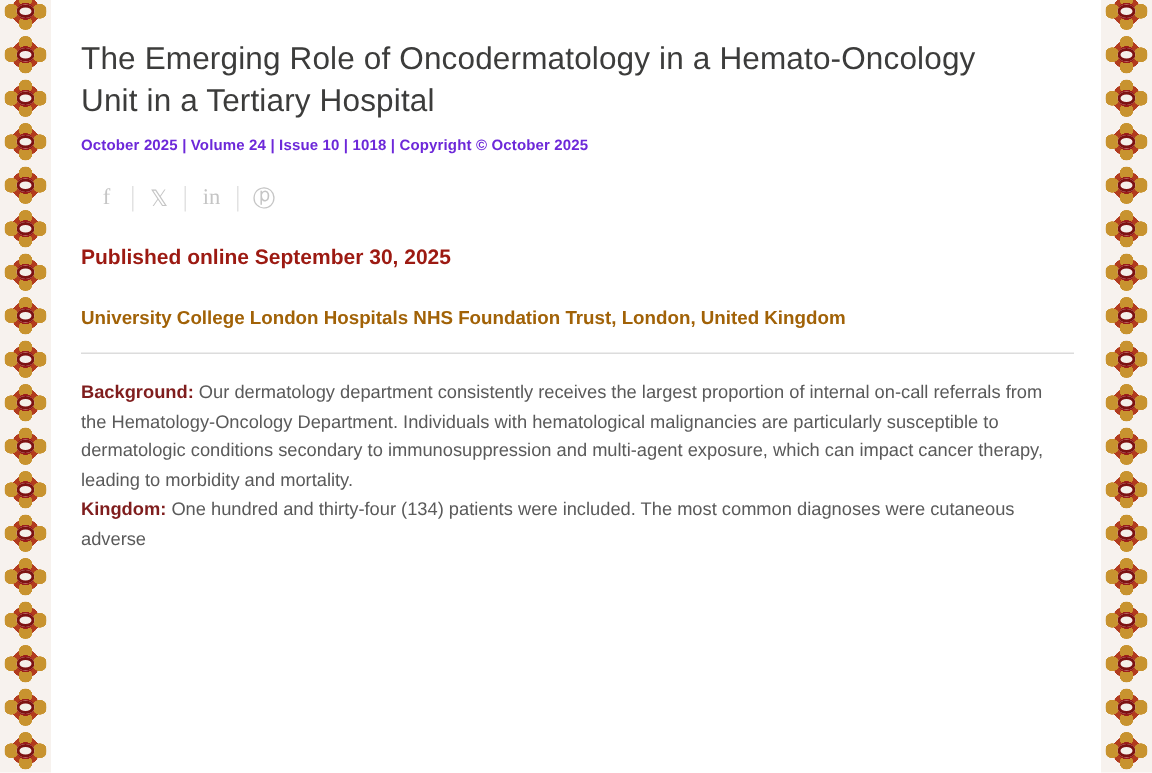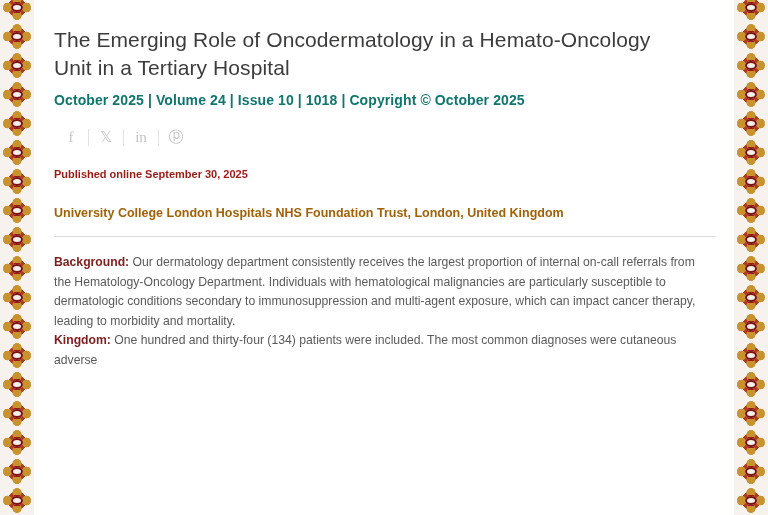--- a/index.html
+++ b/index.html
@@ -79,23 +79,23 @@
     font-size: 21px;
     line-height: 28px;
     color: #3c3c3b;
     font-weight: 400;
     margin: 0 0 10px 0;
     letter-spacing: 0.1px;
     max-width: 620px;
   }
 
   .meta-line {
-    font-size: 14px;
-    font-weight: bold;
-    color: #0f766e;
+    font-size: 10px;
+    font-weight: bold;
+    color: #6d28d9;
     margin: 0 0 14px 0;
     letter-spacing: 0.1px;
   }
 
   
   .social-row {
     display: flex;
     align-items: center;
     height: 30px;
     margin: 0 0 16px 0;
@@ -111,21 +111,21 @@
     color: #c5c5c5;
     font-family: "Liberation Serif", serif;
   }
   .social-sep {
     width: 1px;
     height: 17px;
     background: #e2e2e2;
   }
 
   .published {
-    font-size: 11px;
+    font-size: 14px;
     font-weight: bold;
     color: #9c1a12;
     margin: 0 0 26px 0;
   }
 
   .authors {
     font-size: 12.5px;
     line-height: 21px;
     color: #3c3c3b;
     margin: 0 0 10px 0;

